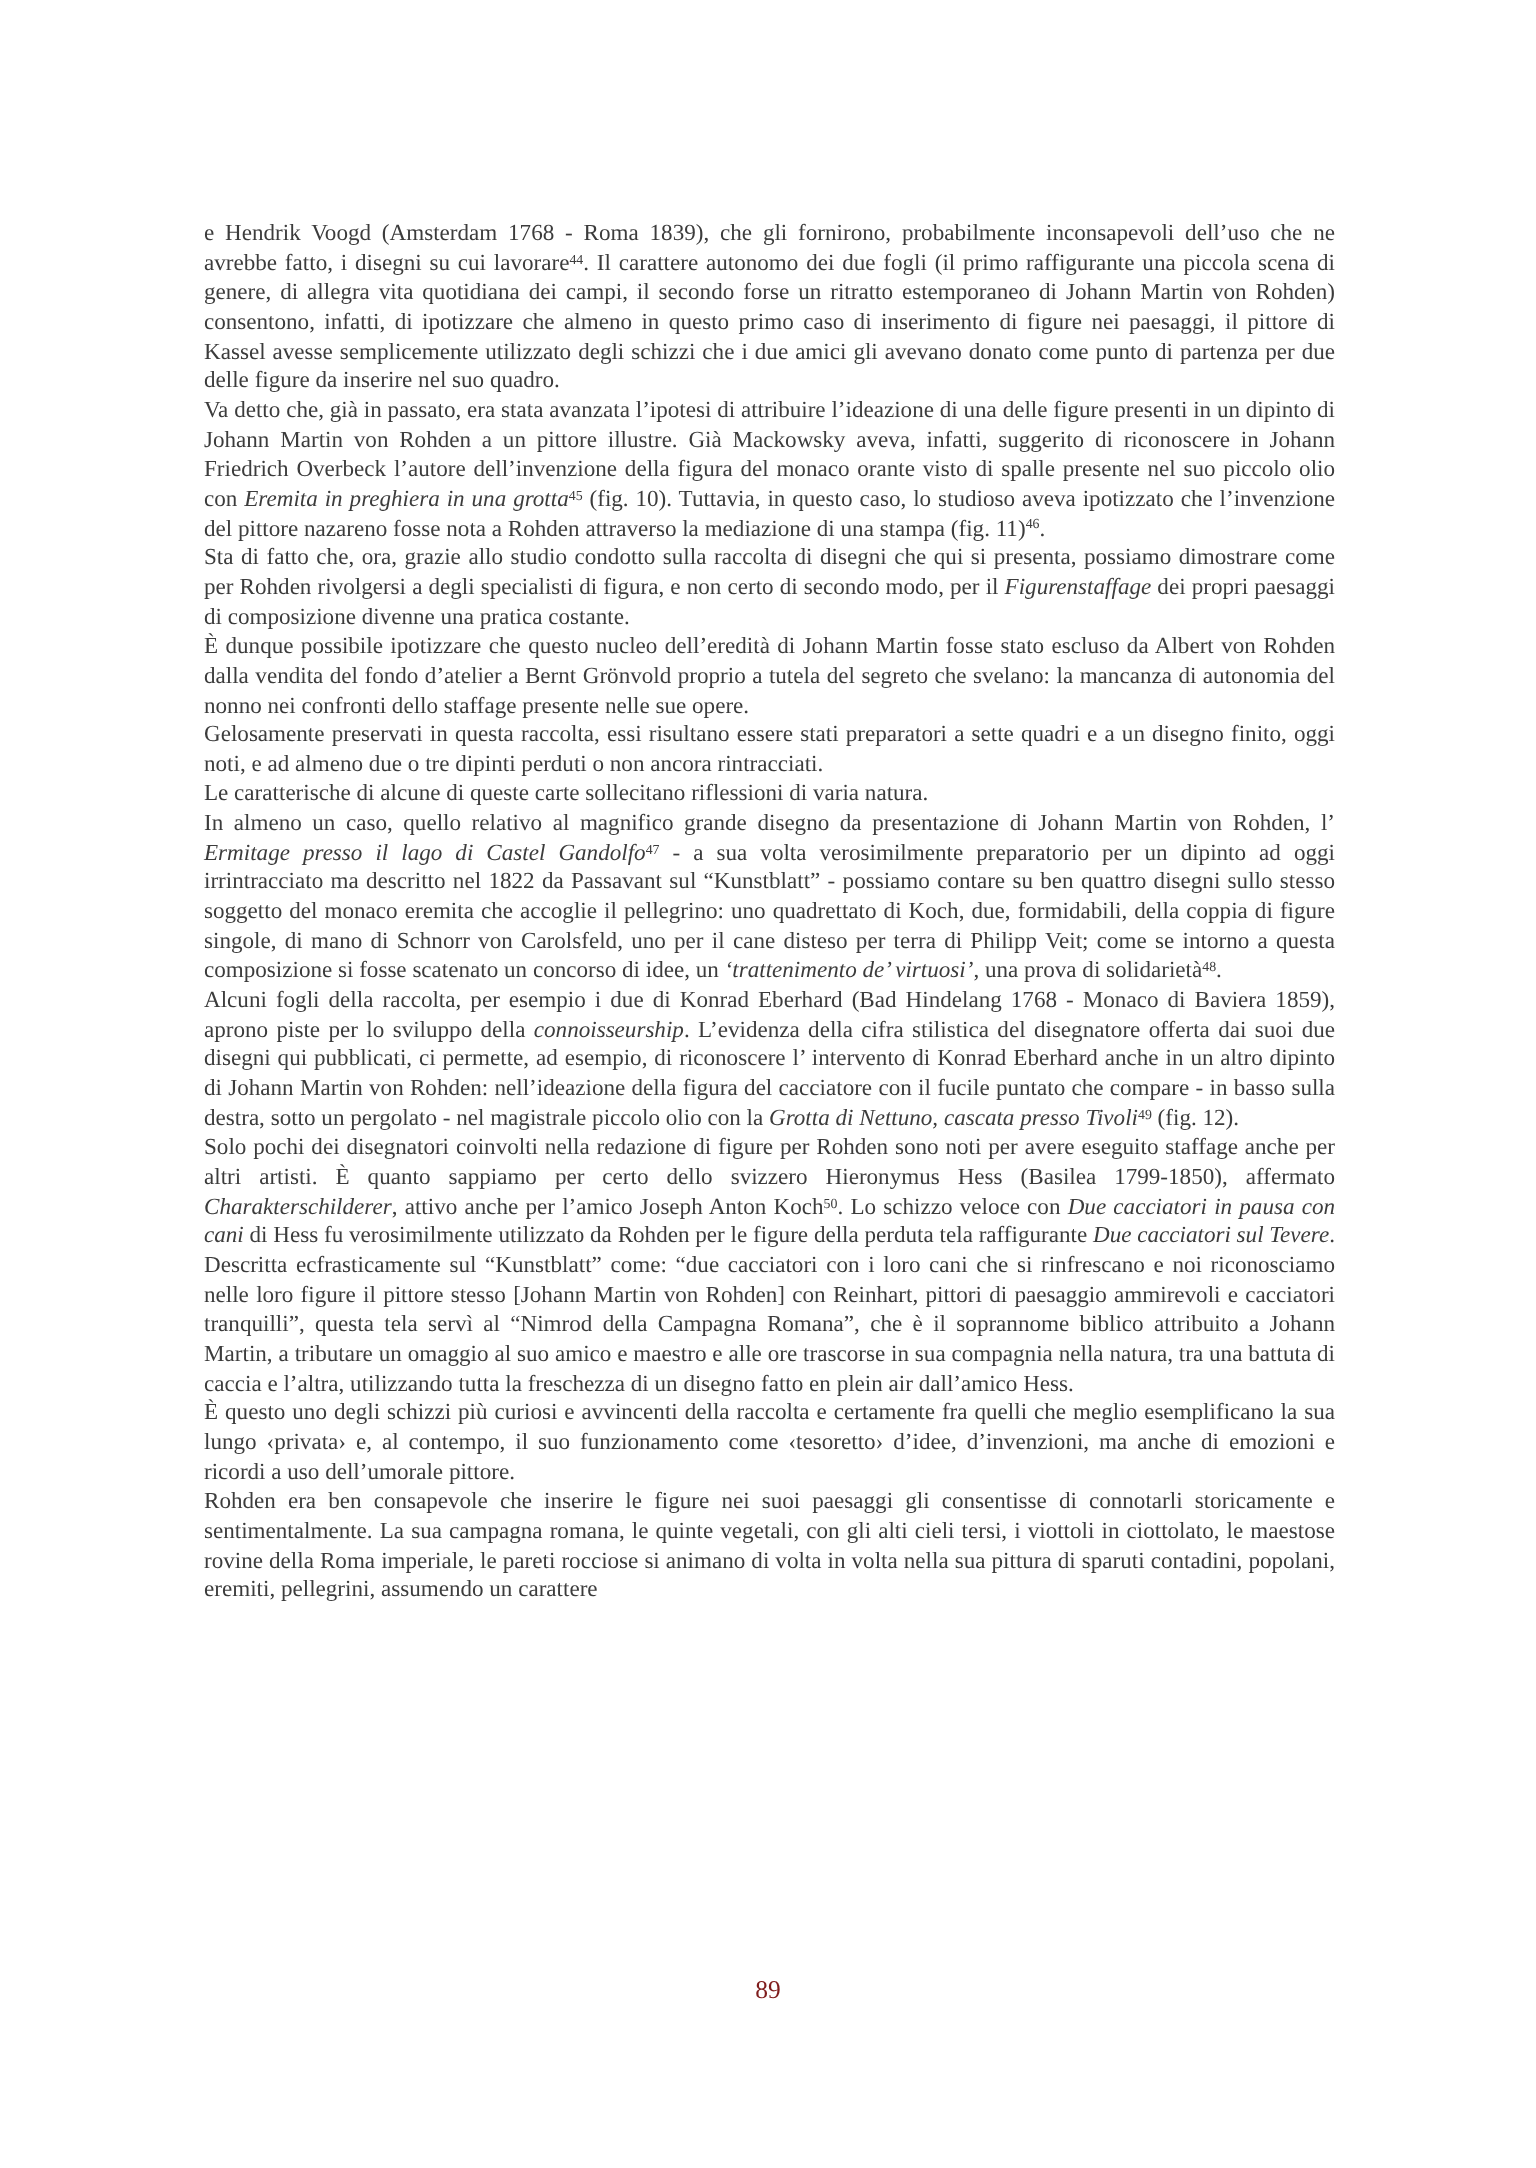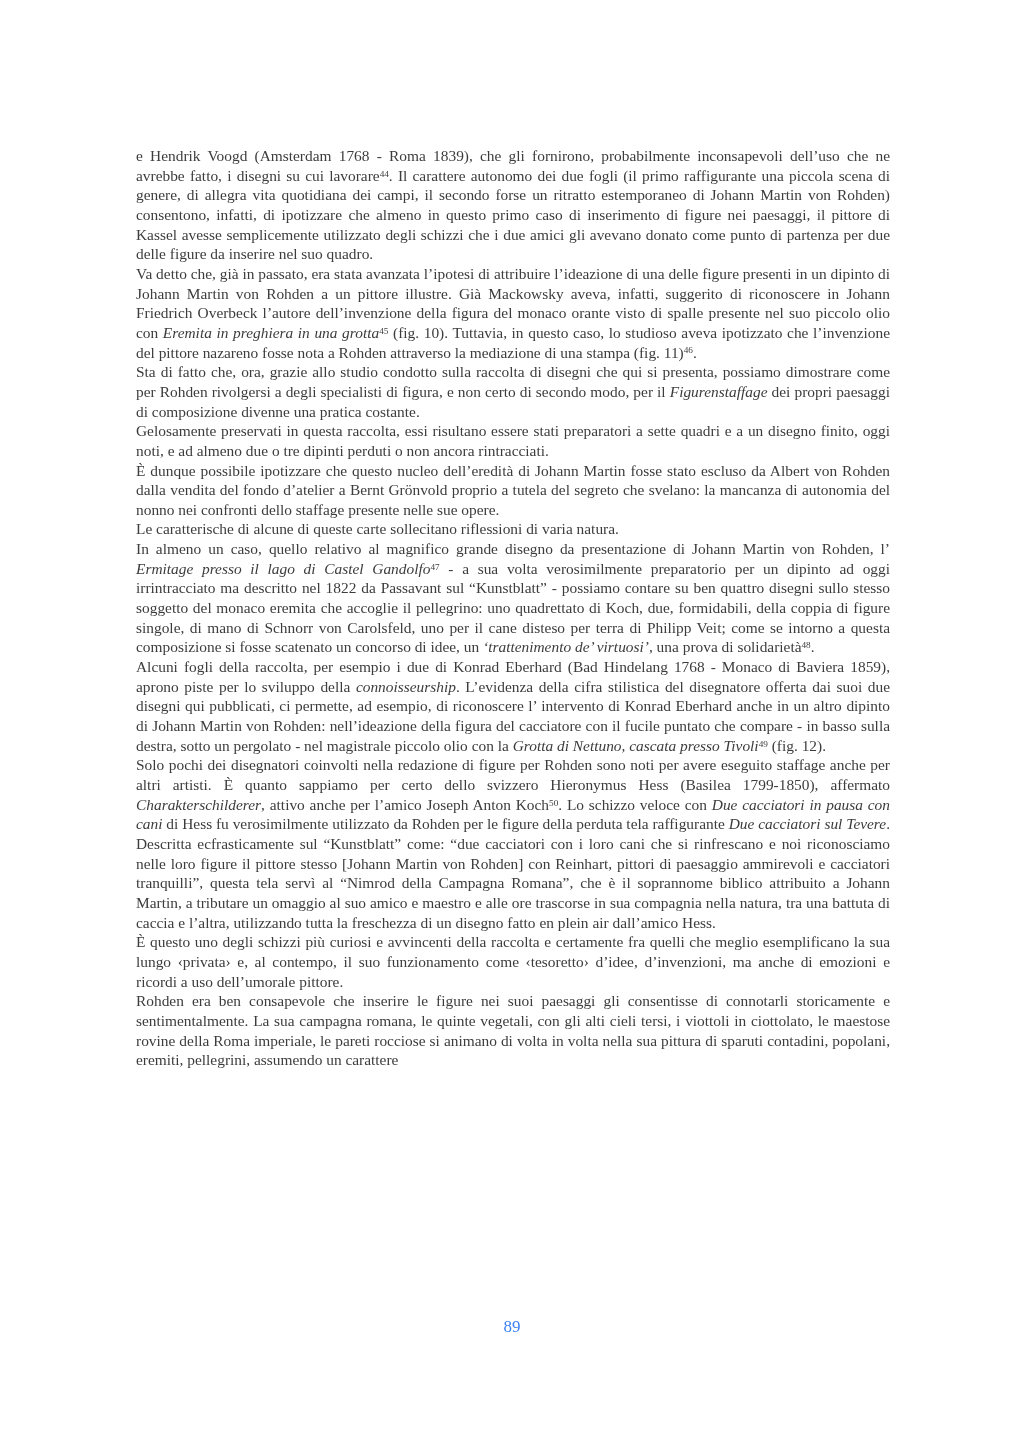--- a/index.html
+++ b/index.html
@@ -38,35 +38,35 @@
   }
   .para i {
     font-style: italic;
   }
   .page-number {
     position: absolute;
     top: 1316px;
     left: 0;
     width: 1024px;
     text-align: center;
-    color: #3b82f6;
+    color: #7f1d1d;
     font-size: 17px;
     line-height: 22px;
   }
 </style>
 </head>
 <body>
 
 <div class="page">
   <div class="text-block" id="text-block" style="color: rgb(60, 60, 60);">
       <p class="para"><span>e Hendrik Voogd (Amsterdam 1768 - Roma 1839), che gli fornirono, probabilmente inconsapevoli dell’uso che ne avrebbe fatto, i disegni su cui lavorare</span><sup>44</sup><span>. Il carattere autonomo dei due fogli (il primo raffigurante una piccola scena di genere, di allegra vita quotidiana dei campi, il secondo forse un ritratto estemporaneo di Johann Martin von Rohden) consentono, infatti, di ipotizzare che almeno in questo primo caso di inserimento di figure nei paesaggi, il pittore di Kassel avesse semplicemente utilizzato degli schizzi che i due amici gli avevano donato come punto di partenza per due delle figure da inserire nel suo quadro.</span></p>
       <p class="para"><span>Va detto che, già in passato, era stata avanzata l’ipotesi di attribuire l’ideazione di una delle figure presenti in un dipinto di Johann Martin von Rohden a un pittore illustre. Già Mackowsky aveva, infatti, suggerito di riconoscere in Johann Friedrich Overbeck l’autore dell’invenzione della figura del monaco orante visto di spalle presente nel suo piccolo olio con </span><i>Eremita in preghiera in una grotta</i><sup>45</sup><span> (fig. 10). Tuttavia, in questo caso, lo studioso aveva ipotizzato che l’invenzione del pittore nazareno fosse nota a Rohden attraverso la mediazione di una stampa (fig. 11)</span><sup>46</sup><span>.</span></p>
       <p class="para"><span>Sta di fatto che, ora, grazie allo studio condotto sulla raccolta di disegni che qui si presenta, possiamo dimostrare come per Rohden rivolgersi a degli specialisti di figura, e non certo di secondo modo, per il </span><i>Figurenstaffage</i><span> dei propri paesaggi di composizione divenne una pratica costante.</span></p>
+      <p class="para"><span>È dunque possibile ipotizzare che questo nucleo dell’eredità di Johann Martin fosse stato escluso da Albert von Rohden dalla vendita del fondo d’atelier a Bernt Grönvold proprio a tutela del segreto che svelano: la mancanza di autonomia del nonno nei confronti dello staffage presente nelle sue opere.</span></p>
       <p class="para"><span>Gelosamente preservati in questa raccolta, essi risultano essere stati preparatori a sette quadri e a un disegno finito, oggi noti, e ad almeno due o tre dipinti perduti o non ancora rintracciati.</span></p>
-      <p class="para"><span>È dunque possibile ipotizzare che questo nucleo dell’eredità di Johann Martin fosse stato escluso da Albert von Rohden dalla vendita del fondo d’atelier a Bernt Grönvold proprio a tutela del segreto che svelano: la mancanza di autonomia del nonno nei confronti dello staffage presente nelle sue opere.</span></p>
       <p class="para"><span>Le caratterische di alcune di queste carte sollecitano riflessioni di varia natura.</span></p>
       <p class="para"><span>In almeno un caso, quello relativo al magnifico grande disegno da presentazione di Johann Martin von Rohden, l’ </span><i>Ermitage presso il lago di Castel Gandolfo</i><sup>47</sup><span> - a sua volta verosimilmente preparatorio per un dipinto ad oggi irrintracciato ma descritto nel 1822 da Passavant sul “Kunstblatt” - possiamo contare su ben quattro disegni sullo stesso soggetto del monaco eremita che accoglie il pellegrino: uno quadrettato di Koch, due, formidabili, della coppia di figure singole, di mano di Schnorr von Carolsfeld, uno per il cane disteso per terra di Philipp Veit; come se intorno a questa composizione si fosse scatenato un concorso di idee, un </span><i>‘trattenimento de’ virtuosi’</i><span>, una prova di solidarietà</span><sup>48</sup><span>.</span></p>
       <p class="para"><span>Alcuni fogli della raccolta, per esempio i due di Konrad Eberhard (Bad Hindelang 1768 - Monaco di Baviera 1859), aprono piste per lo sviluppo della </span><i>connoisseurship</i><span>. L’evidenza della cifra stilistica del disegnatore offerta dai suoi due disegni qui pubblicati, ci permette, ad esempio, di riconoscere l’ intervento di Konrad Eberhard anche in un altro dipinto di Johann Martin von Rohden: nell’ideazione della figura del cacciatore con il fucile puntato che compare - in basso sulla destra, sotto un pergolato - nel magistrale piccolo olio con la </span><i>Grotta di Nettuno, cascata presso Tivoli</i><sup>49</sup><span> (fig. 12).</span></p>
       <p class="para"><span>Solo pochi dei disegnatori coinvolti nella redazione di figure per Rohden sono noti per avere eseguito staffage anche per altri artisti. È quanto sappiamo per certo dello svizzero Hieronymus Hess (Basilea 1799-1850), affermato </span><i>Charakterschilderer</i><span>, attivo anche per l’amico Joseph Anton Koch</span><sup>50</sup><span>. Lo schizzo veloce con </span><i>Due cacciatori in pausa con cani</i><span> di Hess fu verosimilmente utilizzato da Rohden per le figure della perduta tela raffigurante </span><i>Due cacciatori sul Tevere</i><span>. Descritta ecfrasticamente sul “Kunstblatt” come: “due cacciatori con i loro cani che si rinfrescano e noi riconosciamo nelle loro figure il pittore stesso [Johann Martin von Rohden] con Reinhart, pittori di paesaggio ammirevoli e cacciatori tranquilli”, questa tela servì al “Nimrod della Campagna Romana”, che è il soprannome biblico attribuito a Johann Martin, a tributare un omaggio al suo amico e maestro e alle ore trascorse in sua compagnia nella natura, tra una battuta di caccia e l’altra, utilizzando tutta la freschezza di un disegno fatto en plein air dall’amico Hess.</span></p>
       <p class="para"><span>È questo uno degli schizzi più curiosi e avvincenti della raccolta e certamente fra quelli che meglio esemplificano la sua lungo ‹privata› e, al contempo, il suo funzionamento come ‹tesoretto› d’idee, d’invenzioni, ma anche di emozioni e ricordi a uso dell’umorale pittore.</span></p>
       <p class="para"><span>Rohden era ben consapevole che inserire le figure nei suoi paesaggi gli consentisse di connotarli storicamente e sentimentalmente. La sua campagna romana, le quinte vegetali, con gli alti cieli tersi, i viottoli in ciottolato, le maestose rovine della Roma imperiale, le pareti rocciose si animano di volta in volta nella sua pittura di sparuti contadini, popolani, eremiti, pellegrini, assumendo un carattere</span></p>
     </div>
   <div class="page-number">89</div>
 </div>
 

